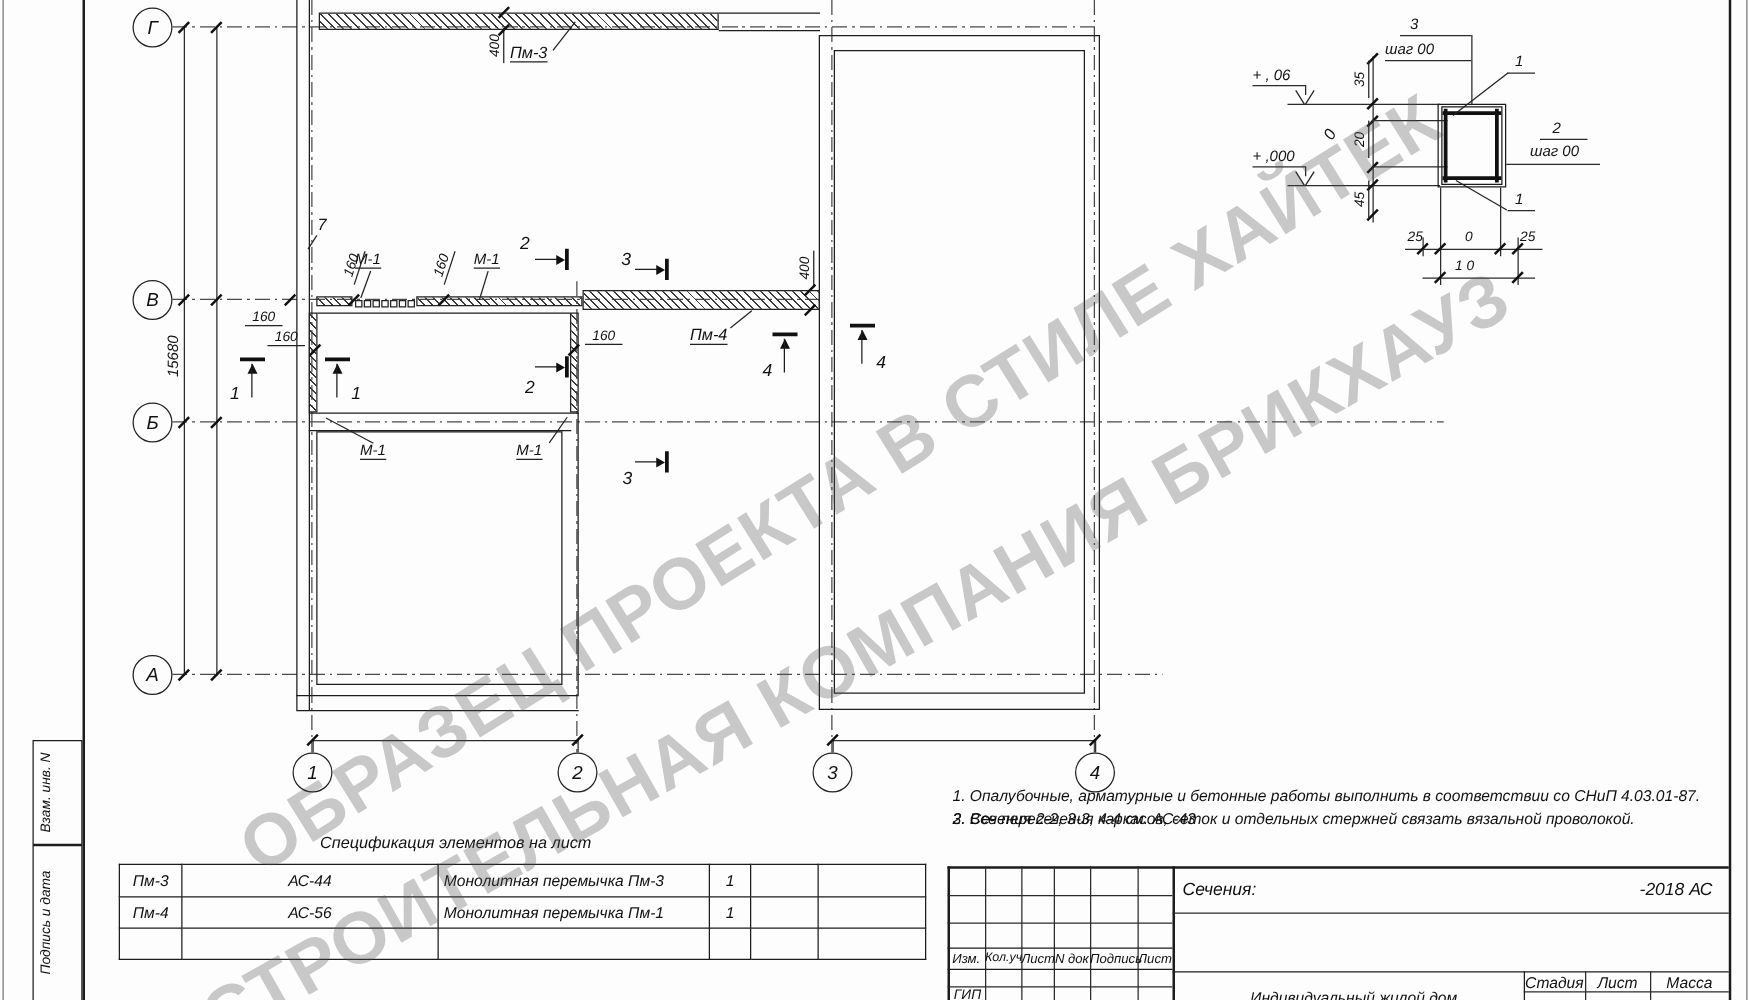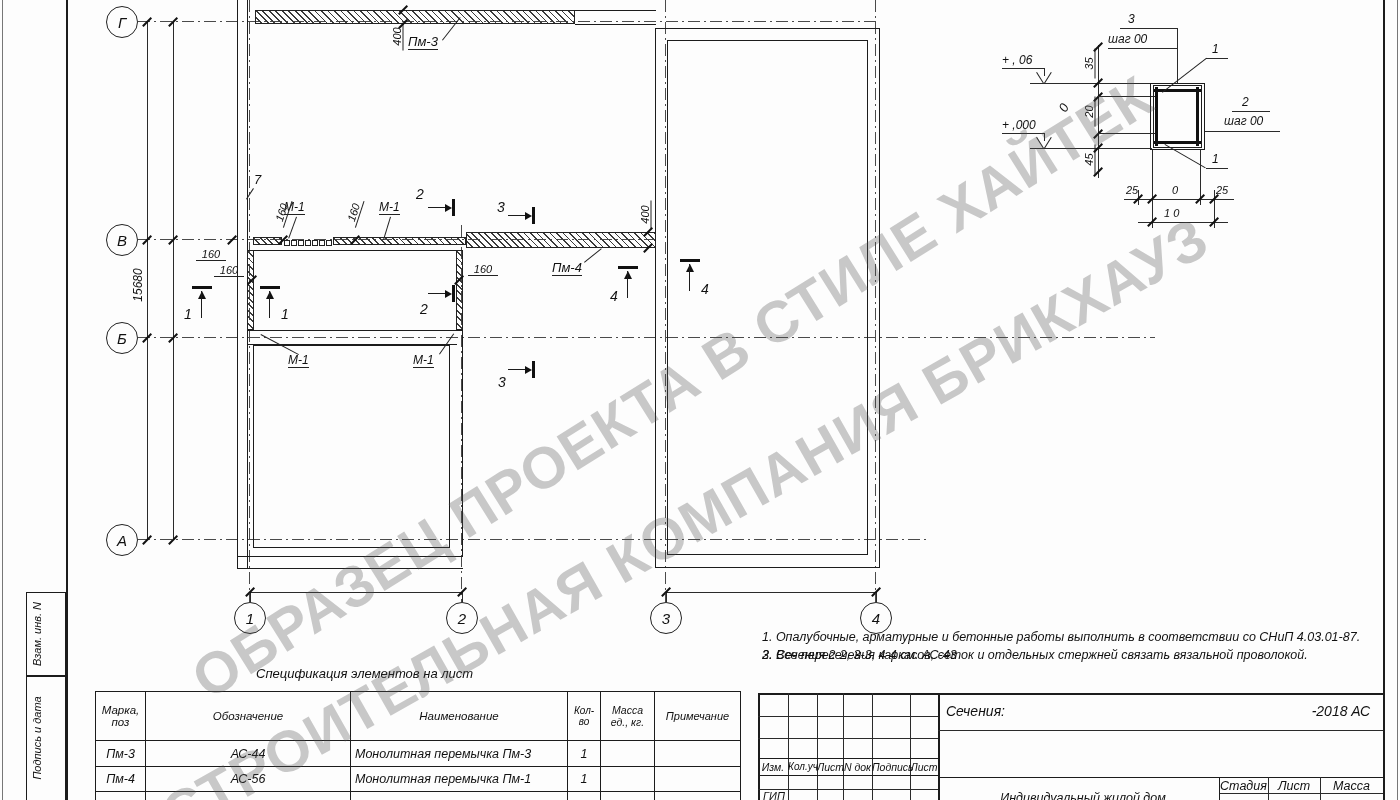--- a/index.html
+++ b/index.html
@@ -285,28 +285,20 @@
   <table class="spec">
     <colgroup>
         <col style="width:50px">
         <col style="width:205px">
         <col style="width:217px">
         <col style="width:33px">
         <col style="width:54px">
         <col style="width:86px">
       </colgroup>
     <tbody>
-        <tr style="height:49px;">
-      <th style="font-size:11.5px;">Марка, поз</th>
-      <th style="font-size:11.5px;">Обозначение</th>
-      <th style="font-size:11.5px;">Наименование</th>
-      <th style="font-size:10px;">Кол-во</th>
-      <th style="font-size:10.5px;">Масса ед., кг.</th>
-      <th style="font-size:11px;">Примечание</th>
-    </tr>
     <tr style="height:26px;">
       <td style="font-size:12.5px;text-align:center;">Пм-3</td>
       <td style="font-size:12.5px;text-align:center;">АС-44</td>
       <td style="font-size:12.5px;">Монолитная перемычка Пм-3</td>
       <td style="font-size:12.5px;text-align:center;">1</td>
       <td></td>
       <td></td>
     </tr>
     <tr style="height:25px;">
       <td style="font-size:12.5px;text-align:center;">Пм-4</td>

